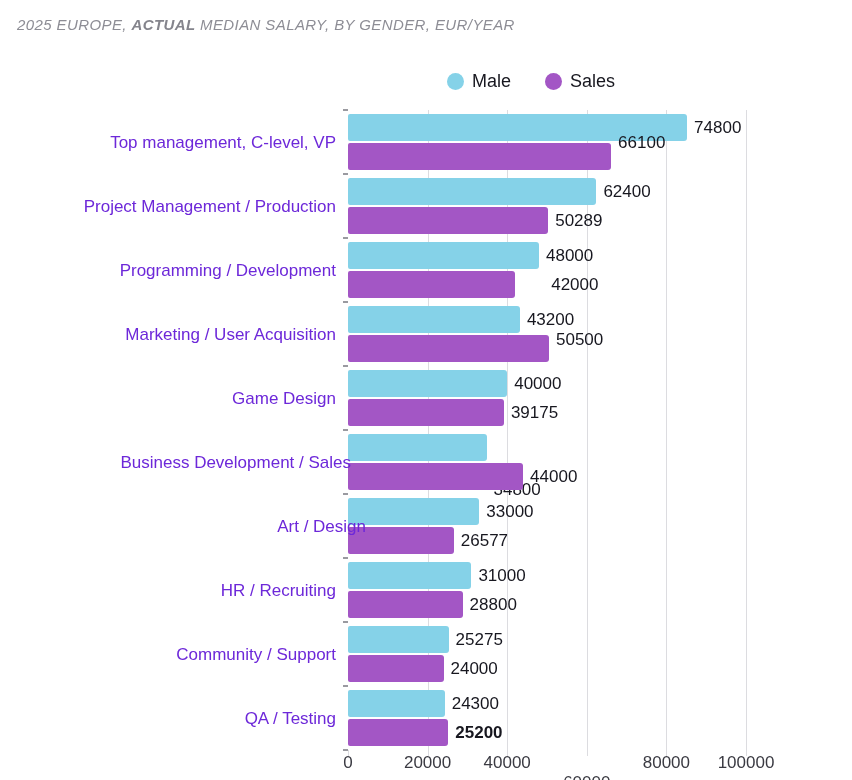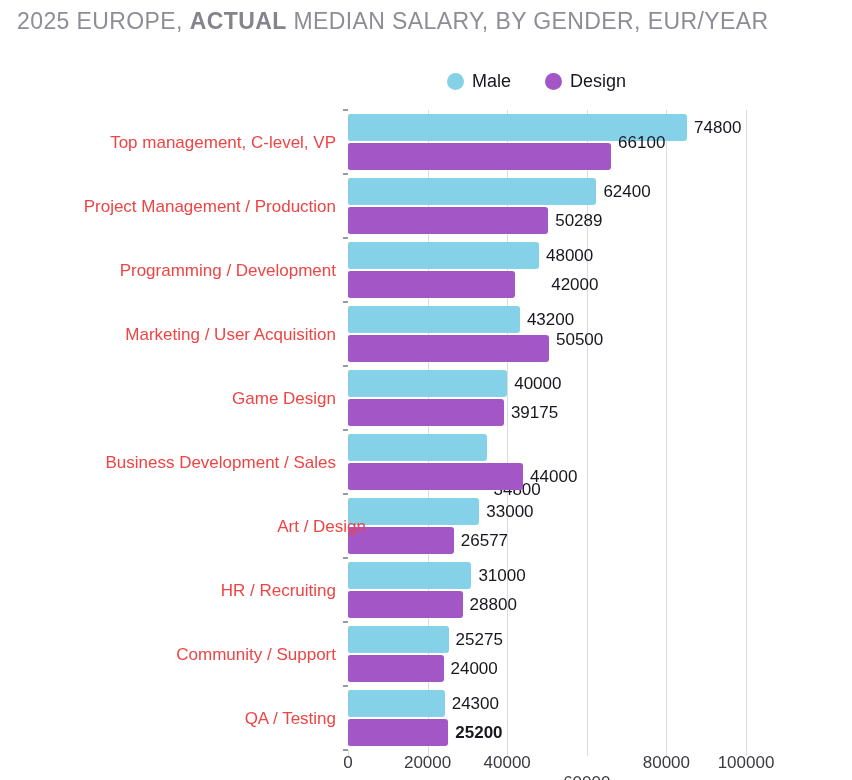--- a/index.html
+++ b/index.html
@@ -6,23 +6,23 @@
   body {
     width: 852px; height: 780px;
     font-family: "Liberation Sans", "DejaVu Sans", sans-serif;
     -webkit-font-smoothing: antialiased;
   }
   .canvas {
     position: relative; width: 852px; height: 780px;
     background: #ffffff; overflow: hidden;
   }
   .title {
-    position: absolute; left: 17px; top: 8px;
-    font-size: 23px; letter-spacing: 0.4px;
-    color: #8d8d95; white-space: nowrap;
+    position: absolute; left: 17px; top: 16px;
+    font-size: 15px; letter-spacing: 0.4px;
+    color: #8d8d95; white-space: nowrap; font-style: italic;
   }
   .title b { font-weight: 700; color: #84848c; }
   .legend {
     position: absolute; left: 447px; top: 71px;
     display: flex; align-items: center; gap: 34px;
   }
   .legend-item { display: flex; align-items: center; gap: 8px; }
   .legend-item .dot {
     width: 17px; height: 17px; border-radius: 50%;
     background: #ccc; flex: 0 0 auto;
@@ -30,42 +30,42 @@
   .legend-item .lg-label { font-size: 18px; color: #17171f; }
   .plot { position: absolute; left: 348px; top: 110px; width: 503px; height: 640px; }
   .grid { position: absolute; top: 0; width: 1px; height: 646px; background: #dcdce0; }
   .bar { position: absolute; left: 0; height: 27px; border-radius: 2px 3px 3px 2px; }
   .val {
     position: absolute; height: 27px; line-height: 27px;
     font-size: 17px; color: #17171f; white-space: nowrap;
   }
   .cat {
     position: absolute; left: 0; width: 336px; text-align: right;
-    font-size: 17px; line-height: 27px; color: #ef4444; white-space: nowrap;
+    font-size: 17px; line-height: 27px; color: #6d28d9; white-space: nowrap;
   }
   .ytick { position: absolute; left: 343px; width: 5px; height: 2px; background: #9a9aa0; }
   .xlab {
     position: absolute; top: 753px; width: 84px; text-align: center;
     font-size: 17px; color: #3a3a42;
   }
 </style>
 </head>
 <body>
 
 <div class="canvas">
   <div class="title"><span>2025 EUROPE, </span><b>ACTUAL</b><span> MEDIAN SALARY, BY GENDER, EUR/YEAR</span></div>
 
   <div class="legend">
     <div class="legend-item">
       <span class="dot" style="background: rgb(133, 210, 232);"></span>
       <span class="lg-label">Male</span>
     </div>
     <div class="legend-item">
       <span class="dot" style="background: rgb(163, 86, 197);"></span>
-      <span class="lg-label">Design</span>
+      <span class="lg-label">Sales</span>
     </div>
   </div>
 
   <div class="plot" id="plot">
       <div class="grid" style="left: 0px; top: 640px; height: 6px;"></div>
       <div class="grid" style="left: 79.6px;"></div>
       <div class="grid" style="left: 159.2px;"></div>
       <div class="grid" style="left: 238.8px;"></div>
       <div class="grid" style="left: 318.4px;"></div>
       <div class="grid" style="left: 398px;"></div>
@@ -109,21 +109,21 @@
       <div class="val" style="top: 580px; left: 103.7px;">24300</div>
       <div class="bar" style="top: 609px; width: 100.3px; height: 27px; background: rgb(163, 86, 197);"></div>
       <div class="val" style="top: 609px; left: 107.3px; font-weight: bold;">25200</div>
     </div>
   <div id="cats">
       <div class="cat" style="top: 129px;">Top management, C-level, VP</div>
       <div class="cat" style="top: 193px;">Project Management / Production</div>
       <div class="cat" style="top: 257px;">Programming / Development</div>
       <div class="cat" style="top: 321px;">Marketing / User Acquisition</div>
       <div class="cat" style="top: 385px;">Game Design</div>
-      <div class="cat" style="top: 449px;">Business Development / Sales</div>
+      <div class="cat" style="top: 449px; margin-left: 15px;">Business Development / Sales</div>
       <div class="cat" style="top: 513px; padding-left: 30px;">Art / Design</div>
       <div class="cat" style="top: 577px;">HR / Recruiting</div>
       <div class="cat" style="top: 641px;">Community / Support</div>
       <div class="cat" style="top: 705px;">QA / Testing</div>
     </div>
   <div id="yticks">
       <div class="ytick" style="top: 109px;"></div>
       <div class="ytick" style="top: 173px;"></div>
       <div class="ytick" style="top: 237px;"></div>
       <div class="ytick" style="top: 301px;"></div>

